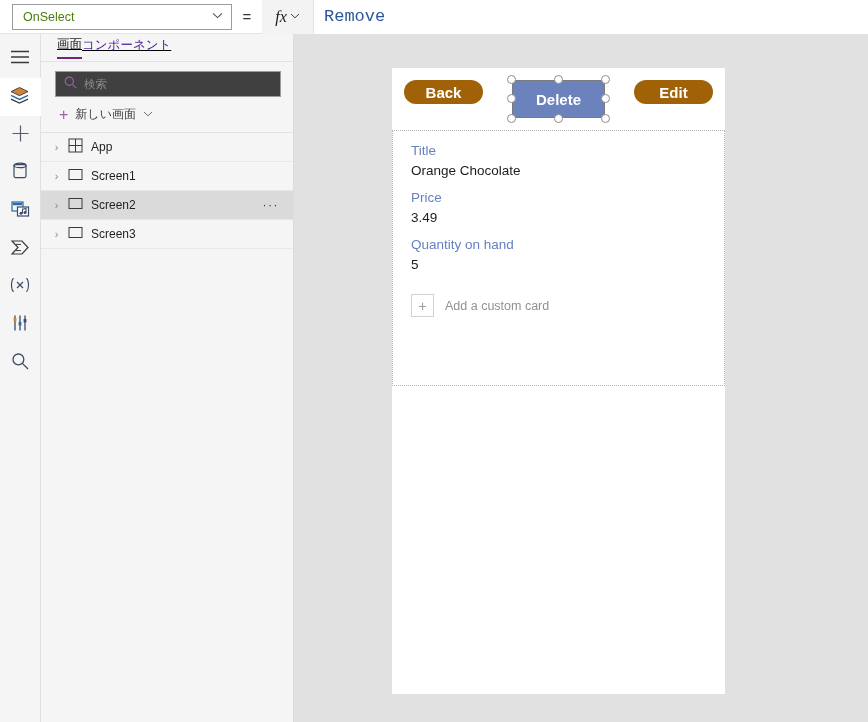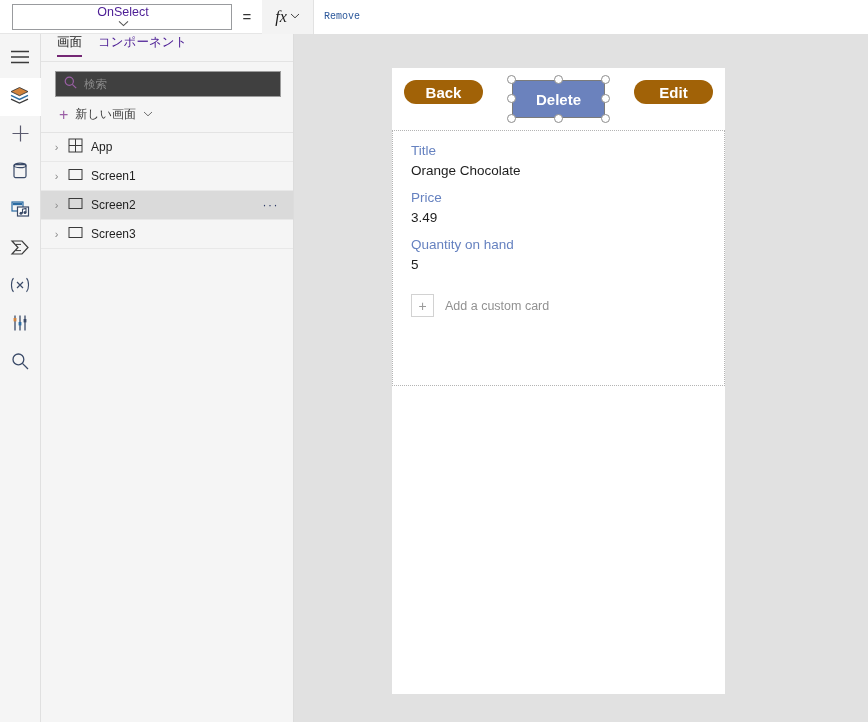--- a/index.html
+++ b/index.html
@@ -13,37 +13,37 @@
   
   .topbar {
     position: absolute; left: 0; top: 0; width: 868px; height: 34px;
     background: #ffffff; display: flex; align-items: center;
     border-bottom: 1px solid #e6e6e6;
   }
   .prop-select {
     margin-left: 12px; width: 220px; height: 26px;
     border: 1px solid #999b9e; background: #ffffff;
     display: flex; align-items: center; justify-content: space-between;
-    padding: 0 8px 0 10px; font-size: 12.5px; color: #4c1d95; flex-direction: column;
+    padding: 0 8px 0 10px; font-size: 12.5px; color: #4d7c0f;
   }
   .chev { font-size: 9px; color: #555; line-height: 1; }
   .eq-sign {
     width: 30px; text-align: center; font-size: 15px; color: #333;
     user-select: none;
   }
   .fx-box {
     width: 52px; height: 34px; background: #f3f3f3;
     display: flex; align-items: center; justify-content: center; gap: 3px;
     border-right: 1px solid #e2e2e2;
   }
   .fx-glyph { font-family: "Liberation Serif", serif; font-style: italic; font-size: 16px; color: #1a1a1a; }
   .formula {
     flex: 1; height: 34px; display: flex; align-items: center;
     padding-left: 10px; font-family: "Liberation Mono", "DejaVu Sans Mono", monospace;
-    font-size: 10px; white-space: pre; background: #ffffff;
+    font-size: 17px; white-space: pre; background: #ffffff;
   }
   .tok-fn { color: #2b579a; }
   .tok-punc { color: #1f1f1f; }
 
   
   .rail {
     position: absolute; left: 0; top: 34px; width: 41px; height: 688px;
     background: #f5f5f5; border-right: 1px solid #e0e0e0;
     display: flex; flex-direction: column; align-items: center;
   }
@@ -58,21 +58,21 @@
   .tree {
     position: absolute; left: 41px; top: 34px; width: 253px; height: 688px;
     background: #f5f5f5; border-right: 1px solid #dcdcdc;
   }
   .tree-head {
     height: 40px; display: flex; align-items: center; justify-content: space-between;
     padding: 0 14px 0 16px;
   }
   .tree-title { font-size: 15.5px; color: #1c1c1c; letter-spacing: .5px; }
   .close-x { font-size: 15px; color: #3b3b3b; line-height: 1; cursor: default; }
-  .tabs { display: flex; align-items: flex-start; gap: 16px; padding: 0 16px; height: 28px; border-bottom: 1px solid #e3e3e3; }
+  .tabs { display: flex; align-items: center; padding: 0 16px; height: 28px; border-bottom: 1px solid #e3e3e3; text-decoration: underline; }
   .tab { font-size: 12.5px; color: #4c1d95; padding-bottom: 4px; }
   .tab.active { color: #1b1b1b; border-bottom: 2px solid #742774; }
   .search-wrap { padding: 9px 12px 0 14px; }
   .search-box {
     height: 26px; border: 1px solid #9b9b9b; background: #404040;
     display: flex; align-items: center; gap: 7px; padding: 0 8px;
   }
   .search-ph { font-size: 11.5px; color: #8a8a8a; }
   .newscreen {
     display: flex; align-items: center; gap: 7px;

